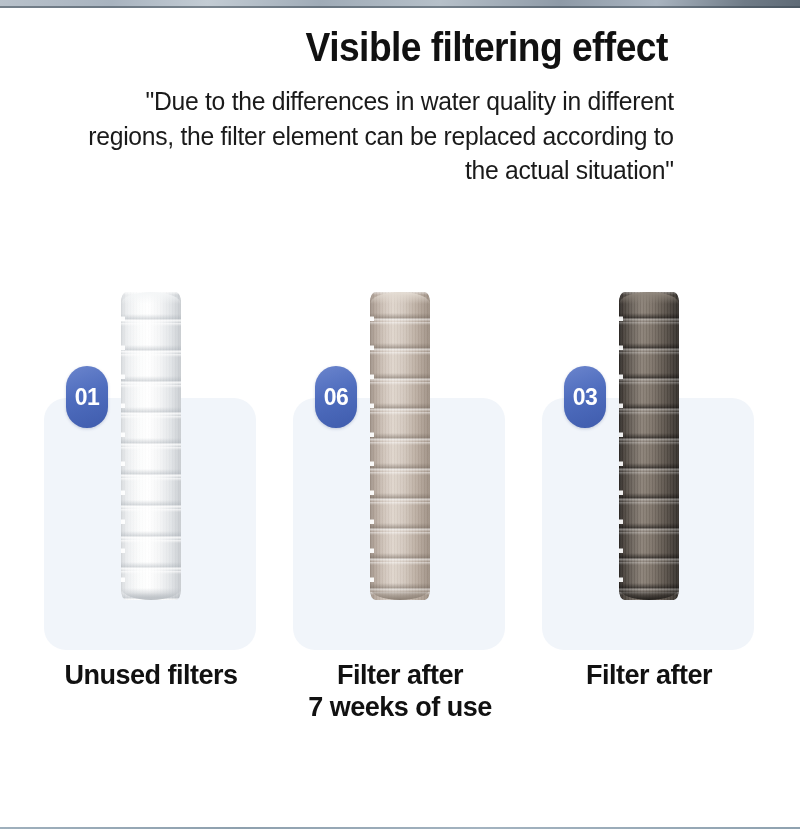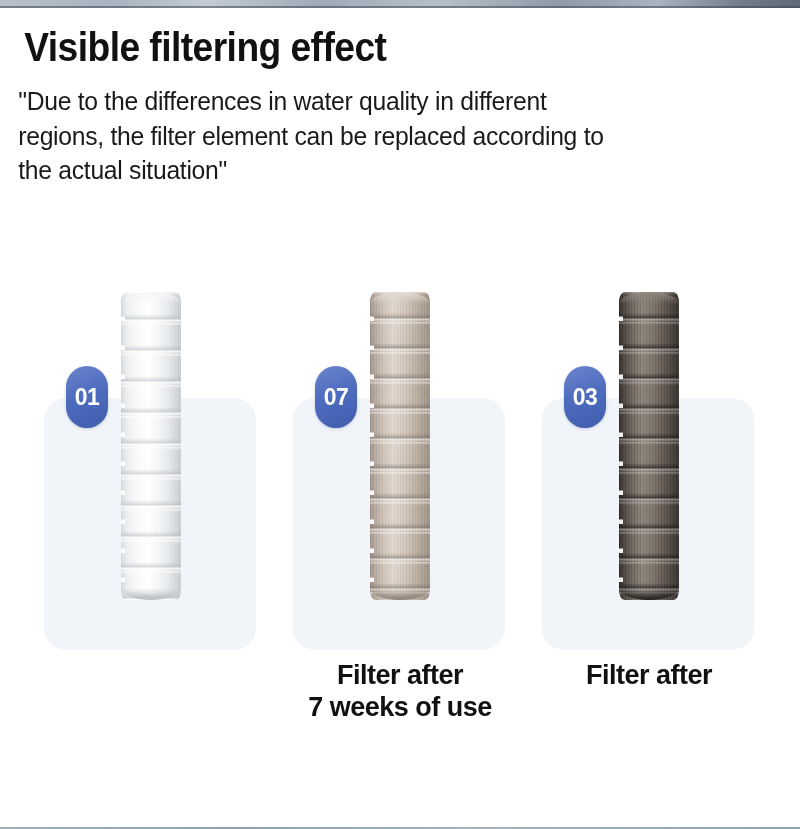--- a/index.html
+++ b/index.html
@@ -45,21 +45,21 @@
     height: 2px;
     background: linear-gradient(90deg,
         #9fb0bd 0%, #8ea0ae 30%, #a3b3c0 60%, #8fa2b0 100%);
   }
 
   
   .header {
     position: absolute;
     left: 0; top: 26px;
     width: 692px;
-    text-align: left;
+    text-align: right;
   }
   .title {
     font-size: 40px;
     font-weight: bold;
     color: #111111;
     letter-spacing: -0.6px;
     line-height: 1.05;
     margin: 0;
     transform: scaleX(0.93);
     transform-origin: center;
@@ -270,27 +270,30 @@
         <div class="filter f1">
           <div class="body"></div>
           <div class="ribs"></div>
           <div class="fibres"></div>
           <div class="cap-top"></div>
           <div class="cap-bottom"></div>
           <div class="nicks"></div>
         </div>
       </div>
 
+      <div class="caption">
+        <span class="cap-line">Unused filters</span>
+      </div>
     </div>
 
     <div class="card-slot slot-2">
       <div class="card-bg"></div>
 
       <div class="badge">
-        <span class="badge-text">07</span>
+        <span class="badge-text">06</span>
       </div>
 
       <div class="filter-wrap">
         <div class="filter f2">
           <div class="body"></div>
           <div class="ribs"></div>
           <div class="fibres"></div>
           <div class="cap-top"></div>
           <div class="cap-bottom"></div>
           <div class="nicks"></div>

